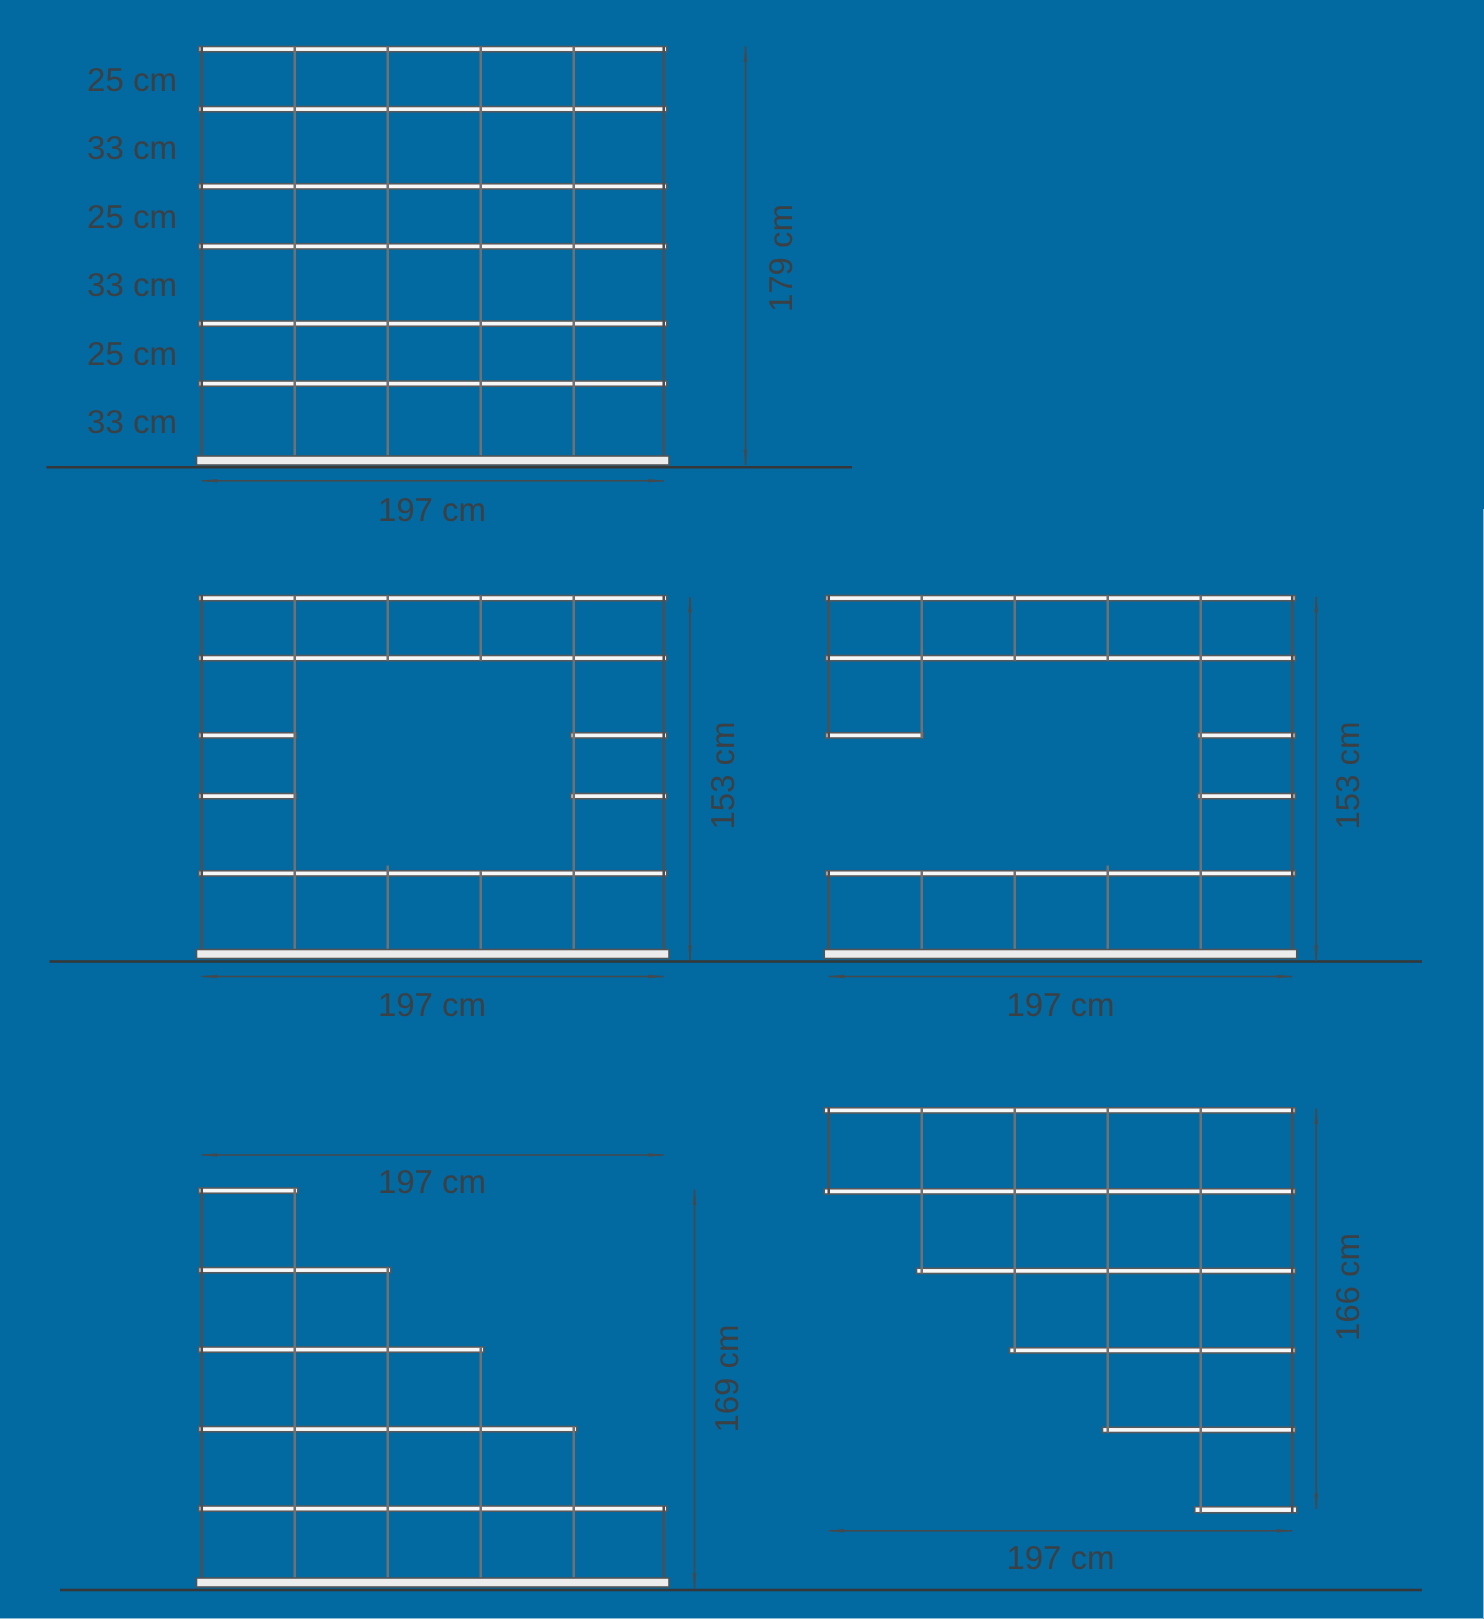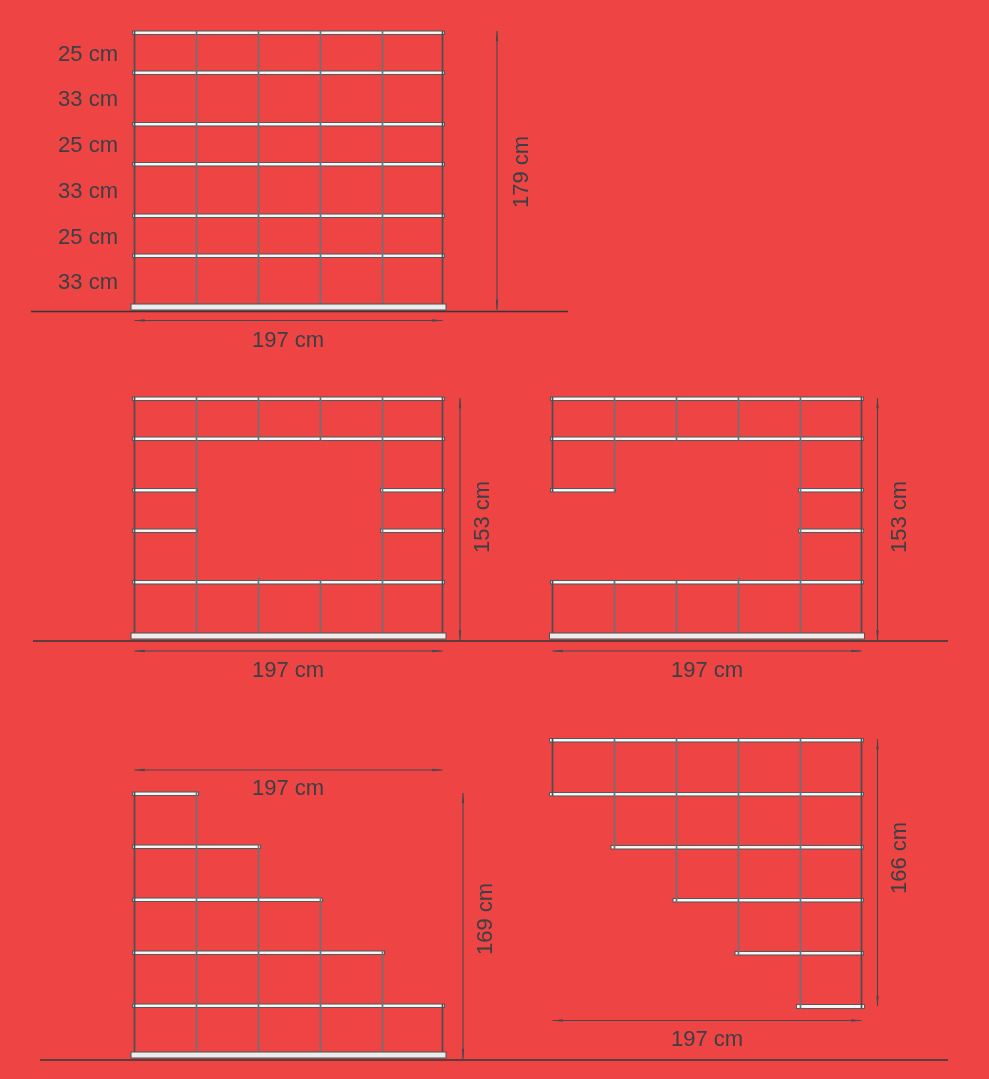--- a/index.html
+++ b/index.html
@@ -4,21 +4,21 @@
 <style>
   html, body {
     margin: 0;
     padding: 0;
     background: #ffffff;
   }
   .stage {
     position: relative;
     width: 989px;
     height: 1079px;
-    background: #ef4444;
+    background: #0369a1;
     overflow: hidden;
   }
   svg { display: block; }
   
   .vo { stroke: #4d4f52; stroke-width: 1.7; }
   .vi { stroke: #6f7174; stroke-width: 1.7; }
   
   .board { fill: #f7f7f7; stroke: #58595b; stroke-width: 1.05; }
   .plinth { fill: #ececec; stroke: #525456; stroke-width: 1.05; }
   

